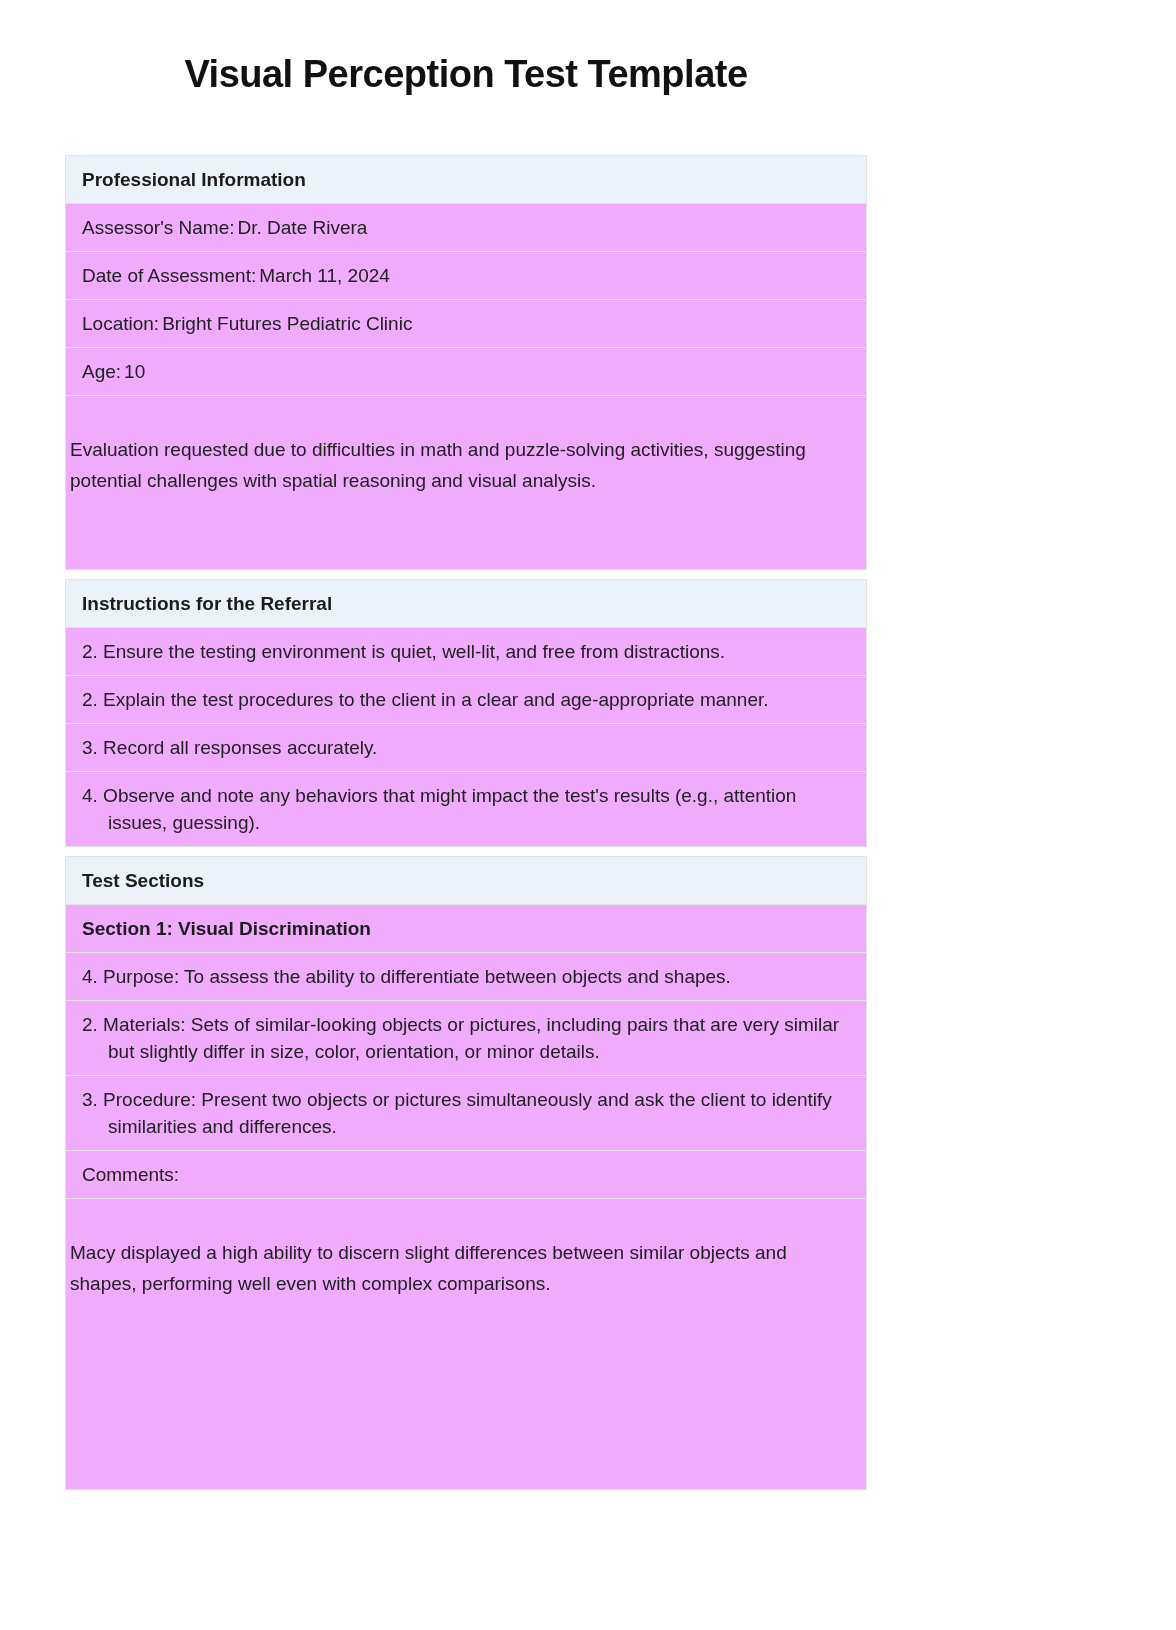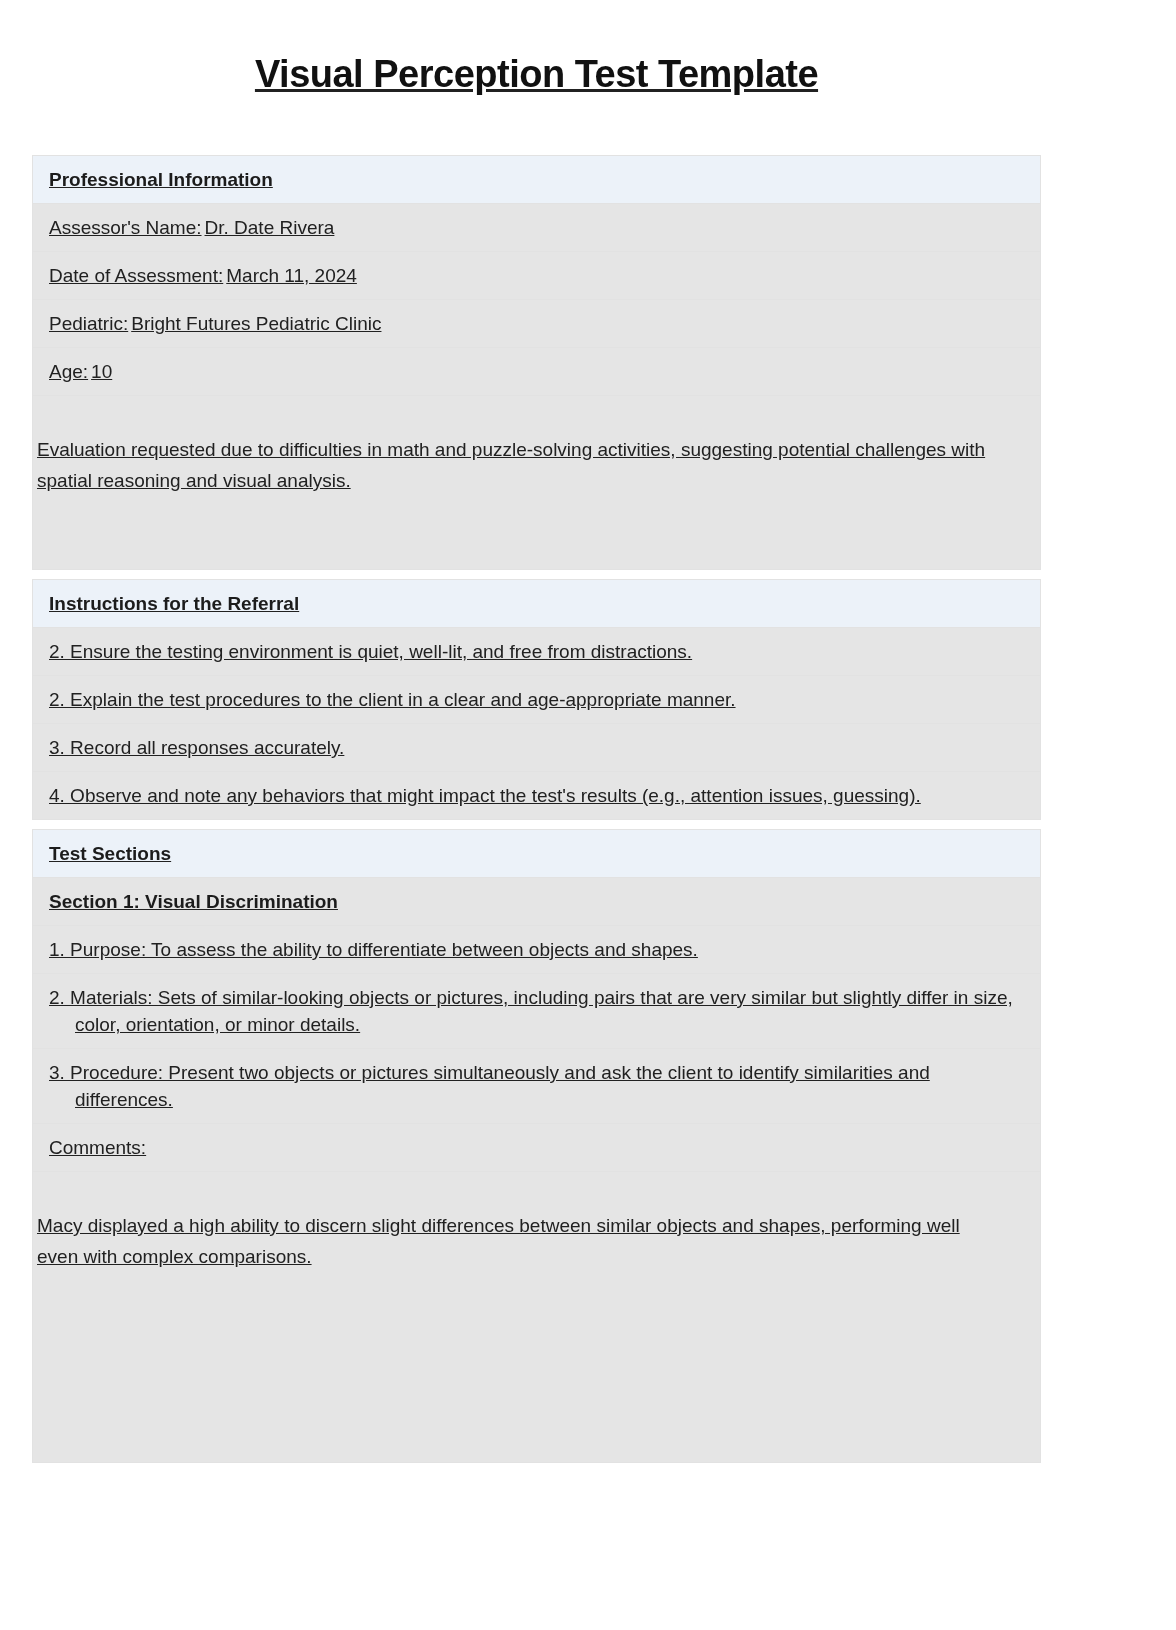--- a/index.html
+++ b/index.html
@@ -5,33 +5,33 @@
   * { box-sizing: border-box; }
   html, body { margin: 0; padding: 0; }
   body {
     width: 1176px;
     height: 1630px;
     background: #ffffff;
     font-family: "Liberation Sans", sans-serif;
     color: #212121;
     overflow: hidden;
   }
-  .doc { margin-left: 32px; width: 1009px; text-decoration: underline; }
+  .doc { margin-left: 65px; width: 802px; }
   .doc-title {
     margin: 52px 0 0 0;
     font-size: 38px;
     line-height: 44px;
     font-weight: 700;
     text-align: center;
     color: #111111;
     letter-spacing: -0.5px;
   }
   .table {
     border: 1px solid #e2e2e2;
-    background: #e5e5e5;
+    background: #f0abfc;
   }
   .table.first { margin-top: 59px; }
   .table.gap { margin-top: 9px; }
   .row {
     min-height: 47px;
     padding: 10px 16px;
     font-size: 19px;
     line-height: 27px;
     border-bottom: 1px solid #e2e2e2;
   }
@@ -68,21 +68,21 @@
   <div class="table first">
     <div class="row hdr">Professional Information</div>
 
     <div class="row field">
       <span class="lbl">Assessor's Name:</span><span class="val">Dr. Date Rivera</span>
     </div>
     <div class="row field">
       <span class="lbl">Date of Assessment:</span><span class="val">March 11, 2024</span>
     </div>
     <div class="row field">
-      <span class="lbl">Pediatric:</span><span class="val">Bright Futures Pediatric Clinic</span>
+      <span class="lbl">Location:</span><span class="val">Bright Futures Pediatric Clinic</span>
     </div>
     <div class="row field">
       <span class="lbl">Age:</span><span class="val">10</span>
     </div>
 
     <div class="row cell-tall referral">
       <p>Evaluation requested due to difficulties in math and puzzle-solving activities, suggesting potential challenges with spatial reasoning and visual analysis.</p>
     </div>
   </div>
 
@@ -90,21 +90,21 @@
     <div class="row hdr">Instructions for the Referral</div>
     <div class="row num">2. Ensure the testing environment is quiet, well-lit, and free from distractions.</div>
     <div class="row num">2. Explain the test procedures to the client in a clear and age-appropriate manner.</div>
     <div class="row num">3. Record all responses accurately.</div>
     <div class="row num">4. Observe and note any behaviors that might impact the test's results (e.g., attention issues, guessing).</div>
   </div>
 
   <div class="table gap">
     <div class="row hdr">Test Sections</div>
     <div class="row bold">Section 1: Visual Discrimination</div>
-    <div class="row num">1. Purpose: To assess the ability to differentiate between objects and shapes.</div>
+    <div class="row num">4. Purpose: To assess the ability to differentiate between objects and shapes.</div>
     <div class="row num">2. Materials: Sets of similar-looking objects or pictures, including pairs that are very similar but slightly differ in size, color, orientation, or minor details.</div>
     <div class="row num">3. Procedure: Present two objects or pictures simultaneously and ask the client to identify similarities and differences.</div>
     <div class="row field">
       <span class="lbl">Comments:</span>
     </div>
     <div class="row cell-tall comments">
       <p>Macy displayed a high ability to discern slight differences between similar objects and shapes, performing well even with complex comparisons.</p>
     </div>
   </div>
 

